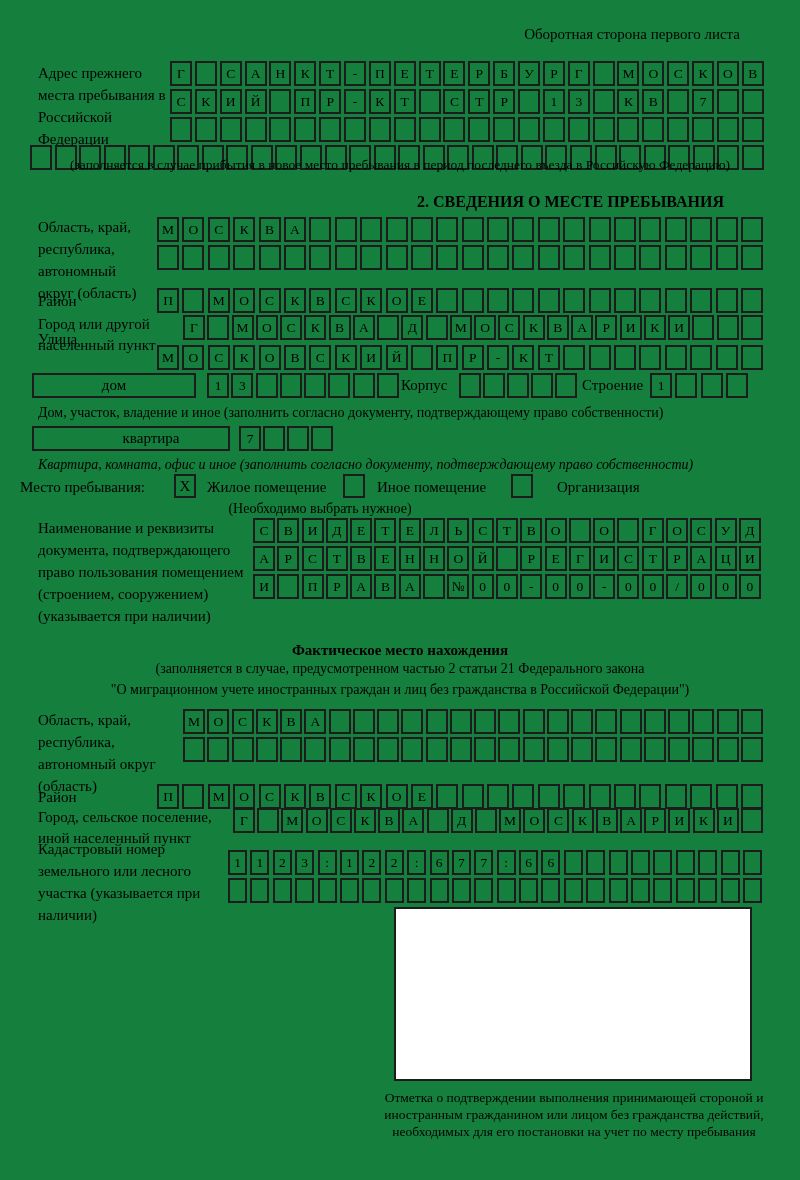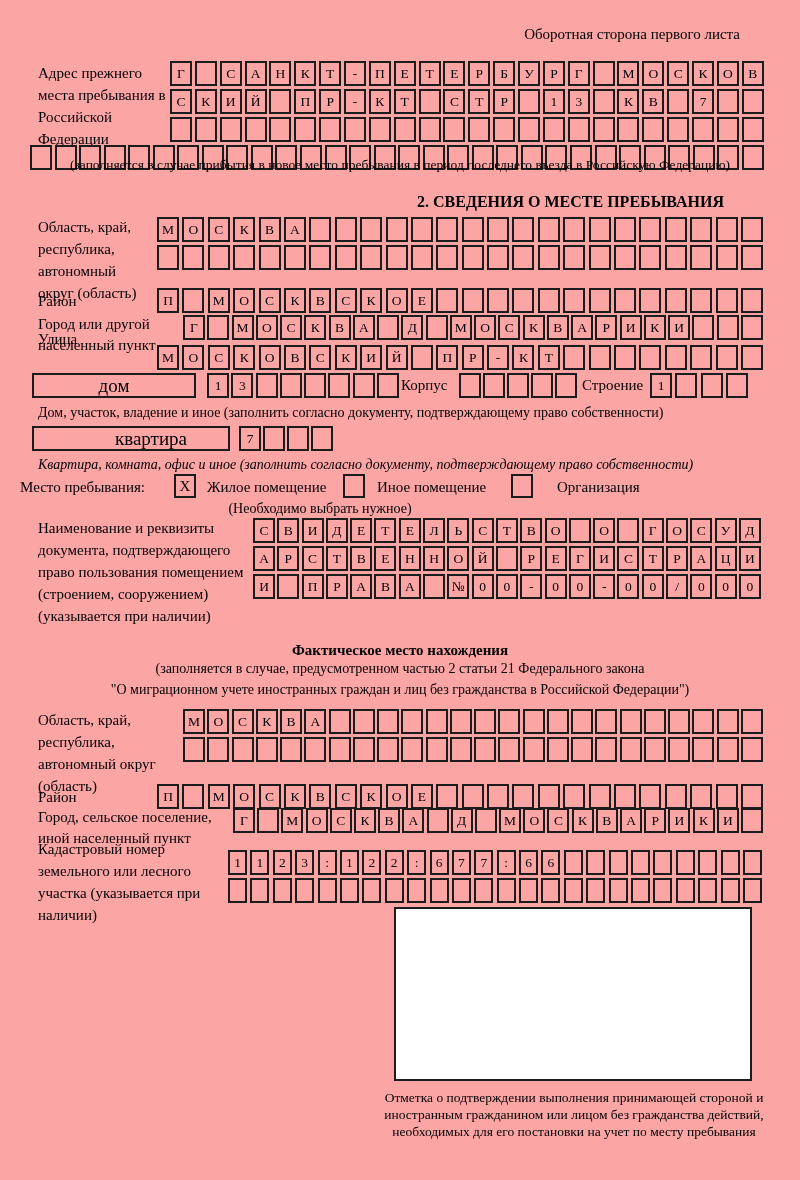--- a/index.html
+++ b/index.html
@@ -1,28 +1,28 @@
 <!DOCTYPE html>
 <html><head>
 <meta charset="utf-8">
 <style>
   html,body{margin:0;padding:0;background:#fff;}
-  .page{position:relative;width:800px;height:1180px;background:#fca5a5;color:#000;
+  .page{position:relative;width:800px;height:1180px;background:#15803d;color:#000;
         font-family:"Liberation Serif","DejaVu Serif",serif;overflow:hidden;}
   .t{position:absolute;font-size:15px;line-height:22px;white-space:pre-wrap;}
   .cap{font-size:13.5px;line-height:17px;}
   .center{text-align:center;}
   .bold{font-weight:bold;}
   .heading{font-size:16px;font-weight:bold;}
   .boxrow{position:absolute;display:flex;justify-content:space-between;height:25px;}
   .cbox{display:inline-block;box-sizing:border-box;width:22px;height:25px;border:2px solid #1c1c1c;
         font-size:13.5px;line-height:21px;text-align:center;overflow:hidden;}
   .narrow .cbox{width:19px;}
   .wbox{position:absolute;box-sizing:border-box;height:25px;border:2px solid #1c1c1c;
-        text-align:center;font-size:19px;line-height:21px;}
+        text-align:center;font-size:15px;line-height:21px;}
   .cb{position:absolute;box-sizing:border-box;width:22px;height:24px;border:2px solid #1c1c1c;
       text-align:center;font-size:15px;line-height:20px;}
   .stampbox{position:absolute;box-sizing:border-box;border:2px solid #1c1c1c;background:#fff;}
 </style>
 </head>
 <body>
 
 <div class="page">
 
   <div class="t" style="top:23px;right:60px;">Оборотная сторона первого листа</div>

